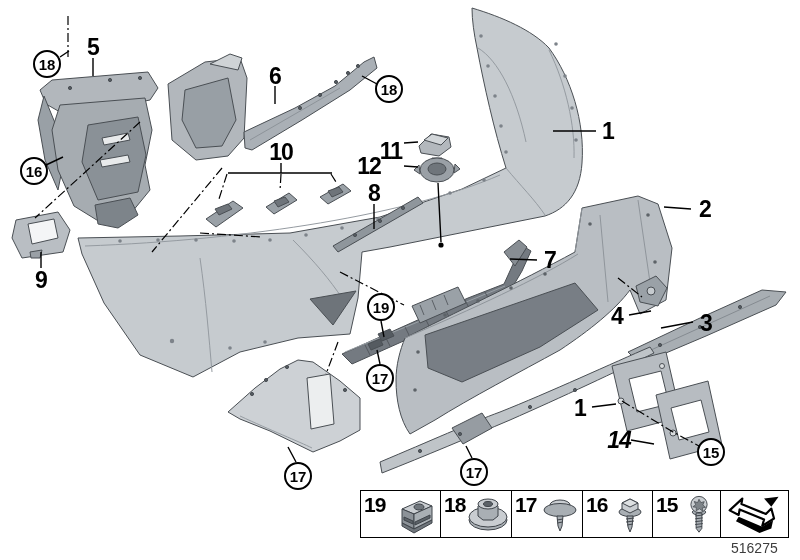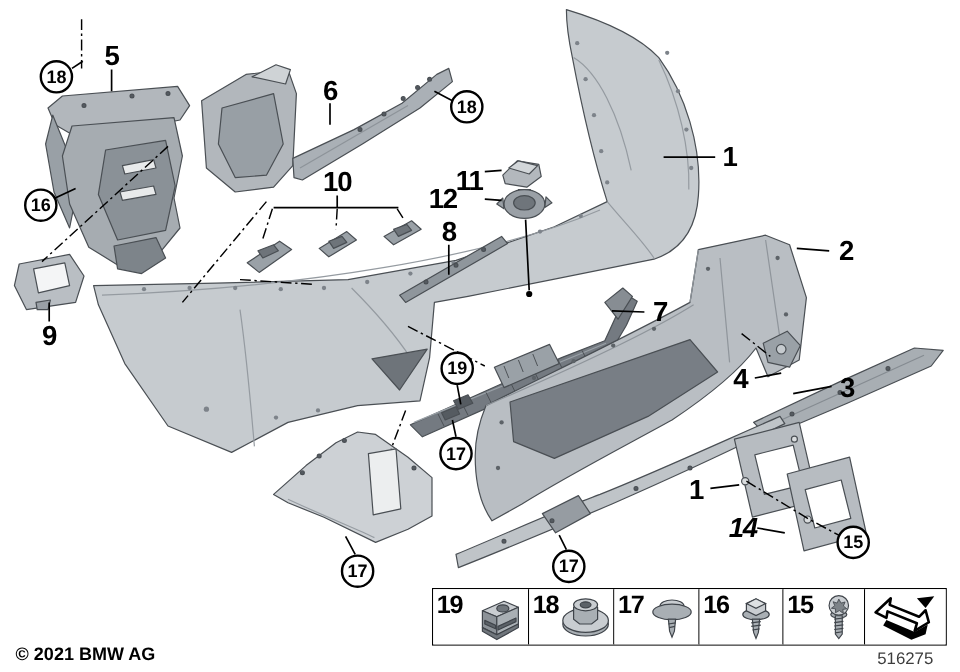--- a/index.html
+++ b/index.html
@@ -312,15 +312,14 @@
     </div>
     <div class="cell arrowcell" style="width:67px">
       <svg width="58" height="42" viewBox="0 0 64 46">
         <polygon points="14,26 40,37 52,30 50,39 37,44 11,31" fill="#000"></polygon>
         <polygon points="42,6 58,4 50,15" fill="#000"></polygon>
         <polygon points="4,19 18,6 17,12 44,23 50,17 53,28 40,36 42,29 15,18 14,24" fill="#fff" stroke="#000" stroke-width="2.4" stroke-linejoin="round"></polygon>
       </svg>
     </div>
   </div>
 
-  <div class="copyright">© 2021 BMW AG</div>
   <div class="diagram-number">516275</div>
 </div>
 
 </body></html>

